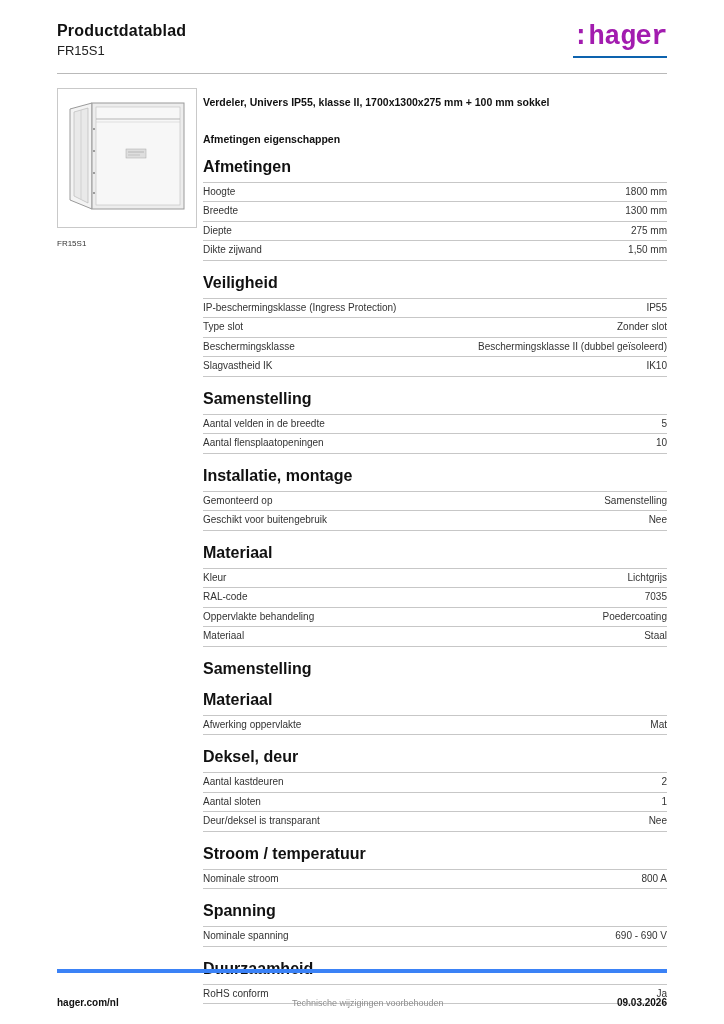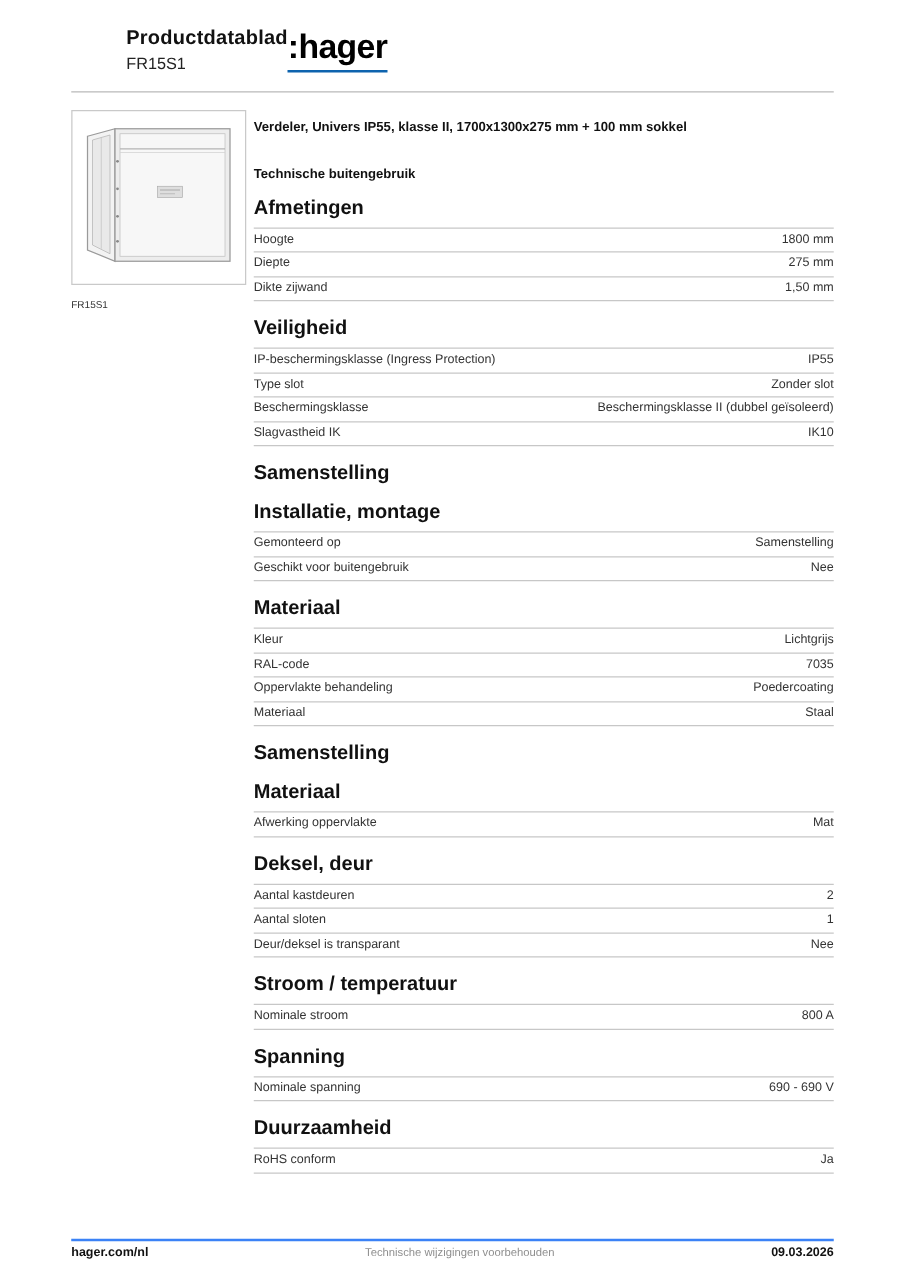--- a/index.html
+++ b/index.html
@@ -5,21 +5,21 @@
   * { margin:0; padding:0; box-sizing:border-box; }
   html,body { background:#ffffff; }
   body {
     width:724px; height:1024px;
     font-family:"Liberation Sans", sans-serif;
     color:#222; position:relative; overflow:hidden;
   }
   .page { padding:22px 57px 0 57px; height:100%; position:relative; }
 
   
-  .header { display:flex; justify-content:flex-start; align-items:flex-start;margin-left:44px; }
+  .header { display:flex; justify-content:space-between; align-items:flex-start; }
   .doc-title { font-size:16px; font-weight:bold; color:#111; letter-spacing:0.2px; }
   .doc-code  { font-size:13px; color:#222; margin-top:3px; }
   .logo {
     font-size:27px; font-weight:bold; line-height:1;
     letter-spacing:-0.5px; padding-bottom:5px;
     border-bottom:2px solid; display:inline-block; margin-top:2px;
   }
   .header-rule { border-bottom:1px solid #b9b9b9; margin-top:15px; }
 
   
@@ -43,38 +43,38 @@
     display:flex; justify-content:space-between; align-items:flex-end;
     border-top:1px solid #c7c7c7;
     font-size:10px; color:#333; padding:3px 0 3px 0; line-height:1.25;
   }
   .row .label { text-align:left; padding-right:12px; }
   .row .value { text-align:right; white-space:nowrap; }
 
   
   .footer {
     position:absolute; left:57px; right:57px; bottom:16px;
-    border-top:2px solid #3b82f6; padding-top:4px;
+    border-top:4px solid #3b82f6; padding-top:24px;
     display:flex; justify-content:space-between; align-items:baseline;
   }
   .f-left  { font-size:10px; font-weight:bold; color:#111; }
   .f-center{ font-size:9px; color:#8f8f8f; }
   .f-right { font-size:10px; font-weight:bold; color:#111; }
 </style>
 </head>
 <body>
 
 <div class="page">
 
   <div class="header">
     <div>
       <div class="doc-title">Productdatablad</div>
       <div class="doc-code">FR15S1</div>
     </div>
-    <div class="logo" style="color: #000000; border-color: rgb(13, 99, 174);">:hager</div>
+    <div class="logo" style="color: #a21caf; border-color: rgb(13, 99, 174); font-family: Liberation Mono, monospace;">:hager</div>
   </div>
   <div class="header-rule"></div>
 
   <div class="content">
     <div class="left-col">
       <div class="img-box">
         <svg width="138" height="138" viewBox="0 0 138 138">
 
           <polygon points="12,20 34,14 34,120 12,111" fill="#f3f3f3" stroke="#9a9a9a" stroke-width="1"></polygon>
           <polygon points="16,23 30,19 30,114 16,107" fill="#e9e9e9" stroke="#b4b4b4" stroke-width="0.6"></polygon>
@@ -94,30 +94,34 @@
           <rect x="68" y="60" width="20" height="9" fill="#dedede" stroke="#a8a8a8" stroke-width="0.5"></rect>
           <line x1="70" y1="63" x2="86" y2="63" stroke="#9a9a9a" stroke-width="0.6"></line>
           <line x1="70" y1="66" x2="82" y2="66" stroke="#b0b0b0" stroke-width="0.6"></line>
         </svg>
       </div>
       <div class="img-caption">FR15S1</div>
     </div>
 
     <div class="right-col">
       <div class="prod-desc">Verdeler, Univers IP55, klasse II, 1700x1300x275 mm + 100 mm sokkel</div>
-      <div class="tech-title">Technische buitengebruik</div>
+      <div class="tech-title">Afmetingen eigenschappen</div>
       <div id="sections">
           <div class="section">
             <div class="section-heading">Afmetingen</div>
             <div class="rows">
               <div class="row">
                 <span class="label">Hoogte</span>
                 <span class="value">1800 mm</span>
               </div>
               <div class="row">
+                <span class="label">Breedte</span>
+                <span class="value">1300 mm</span>
+              </div>
+              <div class="row">
                 <span class="label">Diepte</span>
                 <span class="value">275 mm</span>
               </div>
               <div class="row">
                 <span class="label">Dikte zijwand</span>
                 <span class="value">1,50 mm</span>
               </div>
             </div>
           </div>
           <div class="section">
@@ -136,20 +140,30 @@
                 <span class="value">Beschermingsklasse II (dubbel geïsoleerd)</span>
               </div>
               <div class="row">
                 <span class="label">Slagvastheid IK</span>
                 <span class="value">IK10</span>
               </div>
             </div>
           </div>
           <div class="section">
             <div class="section-heading">Samenstelling</div>
+            <div class="rows">
+              <div class="row">
+                <span class="label">Aantal velden in de breedte</span>
+                <span class="value">5</span>
+              </div>
+              <div class="row">
+                <span class="label">Aantal flensplaatopeningen</span>
+                <span class="value">10</span>
+              </div>
+            </div>
           </div>
           <div class="section">
             <div class="section-heading">Installatie, montage</div>
             <div class="rows">
               <div class="row">
                 <span class="label">Gemonteerd op</span>
                 <span class="value">Samenstelling</span>
               </div>
               <div class="row">
                 <span class="label">Geschikt voor buitengebruik</span>

